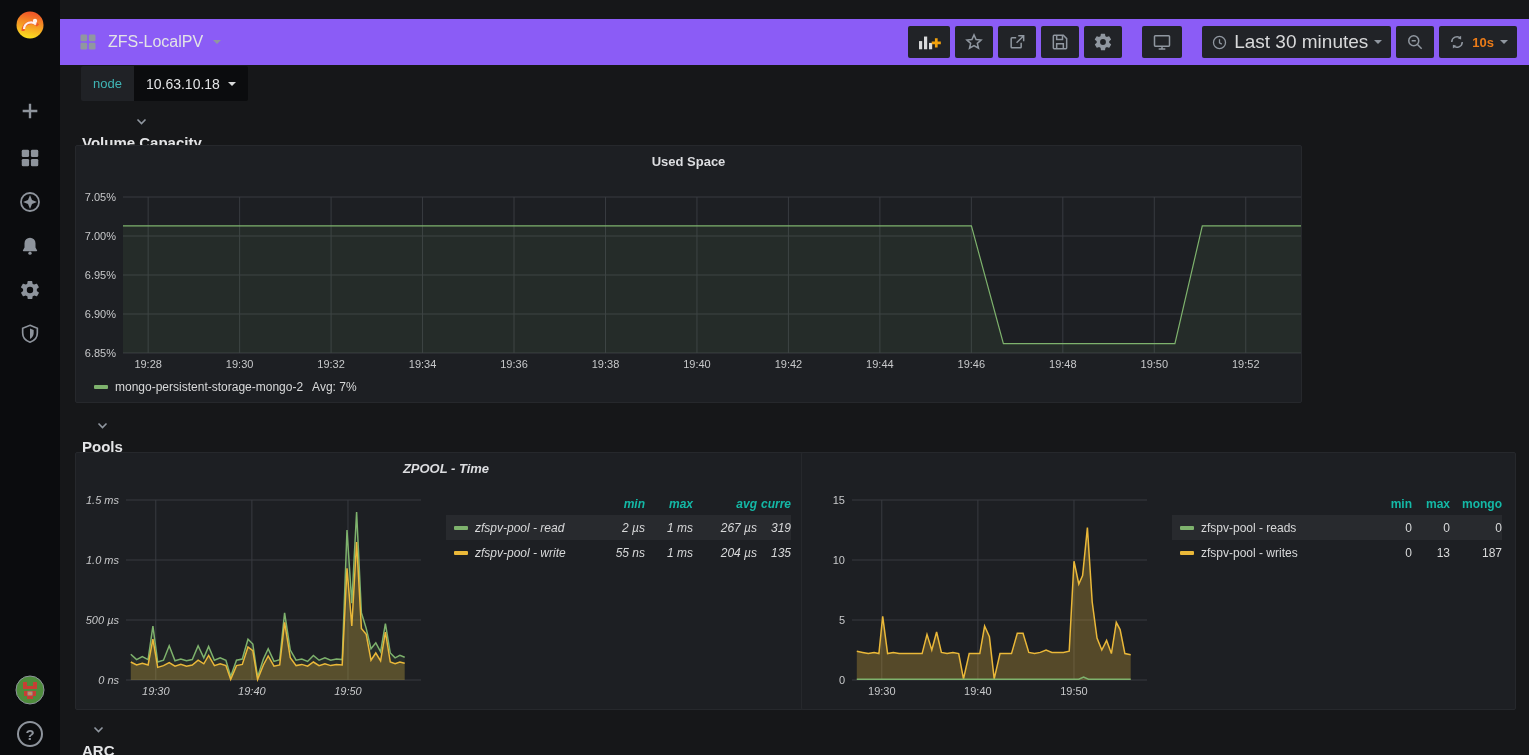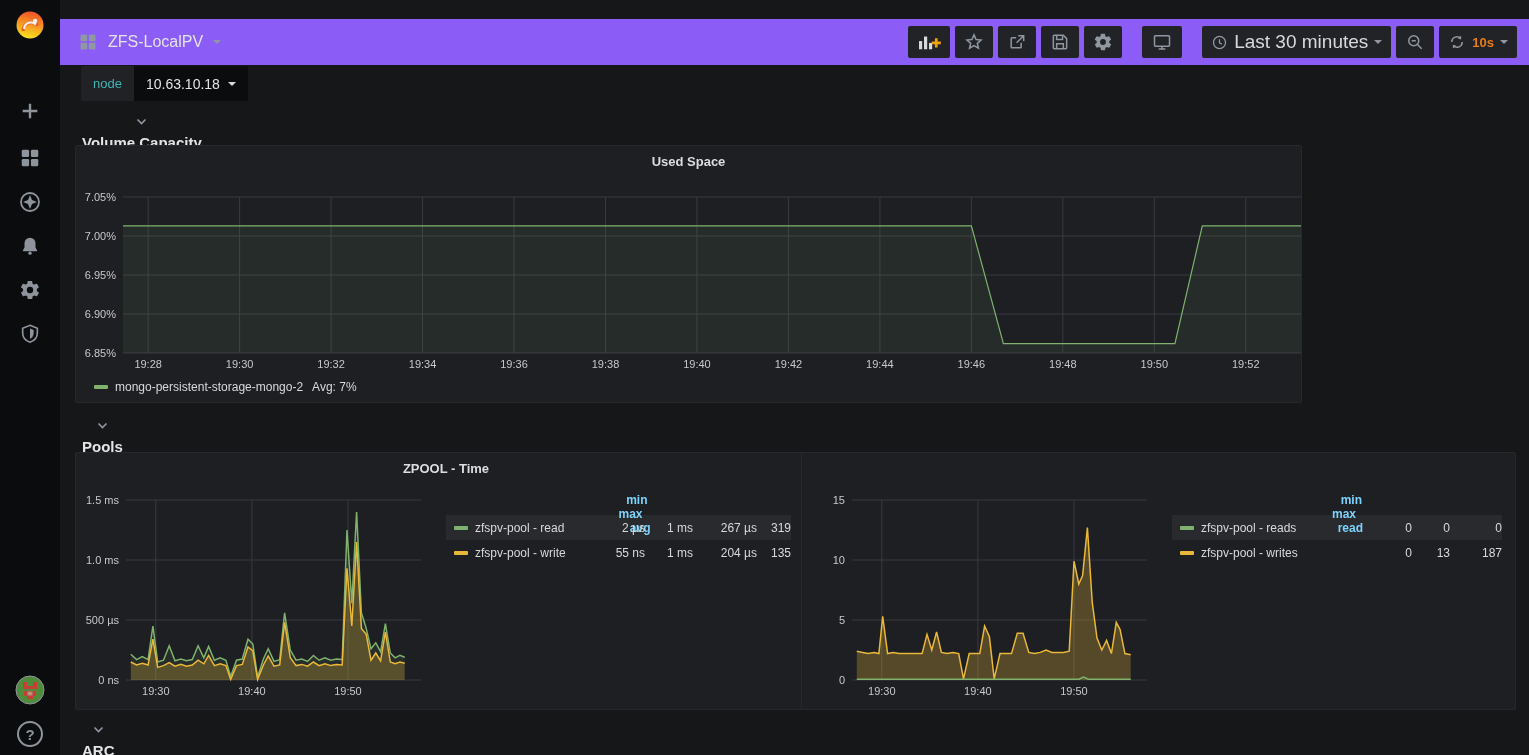--- a/index.html
+++ b/index.html
@@ -40,21 +40,21 @@
   .chart text { fill:#c7c8ca; font-size:11px; font-family:"Liberation Sans", sans-serif; }
 
   
   .us-legend { position:absolute; left:18px; top:234px; display:flex; align-items:center; gap:7px; font-size:12px; }
   .dash { width:14px; height:4px; border-radius:1px; display:inline-block; }
   .dash-green { background:#7eb26d; }
   .dash-yellow { background:#eab839; }
 
   .legend-table { position:absolute; font-size:12px; }
   .lrow { display:flex; align-items:center; height:25px; white-space:nowrap; }
-  .lrow.lhead { height:22px; font-weight:bold; color:#7dd3fc;flex-direction:column; }
+  .lrow.lhead { height:22px; font-weight:bold; color:#14b8a6; }
   .lrow.stripe { background:rgba(255,255,255,0.05); }
   .lname { flex:1; display:flex; align-items:center; gap:7px; padding-left:8px; cursor:pointer; overflow:hidden; }
   .lcell { text-align:right; }
   .t-min { width:58px; } .t-max { width:48px; } .t-avg { width:64px; }
   .t-cur { width:34px; overflow:hidden; padding-left:4px; }
   .t-cur.hval { text-align:left; }
   .o-min { width:50px; } .o-max { width:38px; } .o-total { width:52px; }
 
   
   .chev { display:inline-block; }
@@ -293,21 +293,21 @@
         <polygon points="43.0,179 43.0,51.9 891.4,51.9 923.4,169.6 1094.9,169.6 1122.3,51.9 1399.0,51.9 1399.0,179" fill="#7eb26d" fill-opacity="0.09" stroke="none"></polygon>
         <polyline points="43.0,51.9 891.4,51.9 923.4,169.6 1094.9,169.6 1122.3,51.9 1399.0,51.9" fill="none" stroke="#7eb26d" stroke-width="1.2"></polyline>
       </svg></div>
   <div class="us-legend">
     <span class="dash dash-green"></span>
     <span>mongo-persistent-storage-mongo-2</span>
     <span style="margin-left:2px">Avg: 7%</span>
   </div>
 </div>
 
-<div class="panel" style="left:75px; top:452px; width:742px; height:258px;">
+<div class="panel" style="left:75px; top:452px; width:742px; height:258px;font-style:italic;">
   <div class="panel-title">ZPOOL - Time</div>
   <div class="chart" style="left:4px; top:30px; width:350px; height:228px;"><svg width="350" height="228">
         <line x1="75.78827361563519" x2="75.78827361563519" y1="17" y2="197" stroke="#383b40" stroke-width="1"></line>
         <text x="75.78827361563519" y="212" text-anchor="middle">19:30</text>
         <line x1="171.87947882736157" x2="171.87947882736157" y1="17" y2="197" stroke="#383b40" stroke-width="1"></line>
         <text x="171.87947882736157" y="212" text-anchor="middle">19:40</text>
         <line x1="267.9706840390879" x2="267.9706840390879" y1="17" y2="197" stroke="#383b40" stroke-width="1"></line>
         <text x="267.9706840390879" y="212" text-anchor="middle">19:50</text>
         <line x1="46" x2="341" y1="17" y2="17" stroke="#383b40" stroke-width="1"></line>
         <text x="39" y="21" text-anchor="end">1.5 ms</text>
@@ -372,21 +372,21 @@
         <polygon points="50.8,197 50.8,168.2 56.6,169.4 62.3,170.6 68.1,169.4 72.9,170.6 76.7,133.4 81.6,170.6 87.3,169.4 93.1,170.6 98.9,170.6 104.6,170.6 110.4,170.6 116.1,170.6 121.0,151.4 125.8,167.0 130.6,149.0 135.4,169.4 141.1,170.6 146.9,169.4 152.7,170.6 157.5,195.8 163.2,170.6 169.0,170.6 173.8,170.6 178.6,143.0 183.4,153.8 188.2,195.8 194.0,170.6 199.7,170.6 205.5,170.6 211.3,150.2 217.0,150.2 222.8,169.4 228.6,170.6 234.3,169.4 240.1,167.0 245.9,169.4 251.6,169.4 257.4,169.4 263.2,168.2 268.0,78.2 272.8,101.0 276.6,92.6 281.4,44.6 286.2,119.0 291.0,155.0 295.8,167.0 300.6,157.4 305.4,170.6 310.3,139.4 314.1,146.6 318.9,170.6 324.7,171.8 324.7,197" fill="#eab839" fill-opacity="0.28" stroke="none"></polygon>
         <polygon points="50.8,197 50.8,196.3 272.8,196.3 277.6,194.0 282.4,196.3 324.7,196.3 324.7,197" fill="#7eb26d" fill-opacity="0.1" stroke="none"></polygon>
         <polyline points="50.8,168.2 56.6,169.4 62.3,170.6 68.1,169.4 72.9,170.6 76.7,133.4 81.6,170.6 87.3,169.4 93.1,170.6 98.9,170.6 104.6,170.6 110.4,170.6 116.1,170.6 121.0,151.4 125.8,167.0 130.6,149.0 135.4,169.4 141.1,170.6 146.9,169.4 152.7,170.6 157.5,195.8 163.2,170.6 169.0,170.6 173.8,170.6 178.6,143.0 183.4,153.8 188.2,195.8 194.0,170.6 199.7,170.6 205.5,170.6 211.3,150.2 217.0,150.2 222.8,169.4 228.6,170.6 234.3,169.4 240.1,167.0 245.9,169.4 251.6,169.4 257.4,169.4 263.2,168.2 268.0,78.2 272.8,101.0 276.6,92.6 281.4,44.6 286.2,119.0 291.0,155.0 295.8,167.0 300.6,157.4 305.4,170.6 310.3,139.4 314.1,146.6 318.9,170.6 324.7,171.8" fill="none" stroke="#eab839" stroke-width="1.5"></polyline>
         <polyline points="50.8,196.3 272.8,196.3 277.6,194.0 282.4,196.3 324.7,196.3" fill="none" stroke="#7eb26d" stroke-width="1.5"></polyline>
       </svg></div>
   <div class="legend-table" style="left:370px; top:40px; width:330px;">
     <div class="lrow lhead">
       <span class="lname"></span>
       <span class="lcell o-min">min</span>
       <span class="lcell o-max">max</span>
-      <span class="lcell o-total">read</span>
+      <span class="lcell o-total">mongo</span>
     </div>
     <div class="lrow stripe">
       <span class="lname">
           <i class="dash dash-green"></i>
           <span>zfspv-pool - reads</span>
         </span>
       <span class="lcell o-min">0</span>
       <span class="lcell o-max">0</span>
       <span class="lcell o-total">0</span>
     </div>

